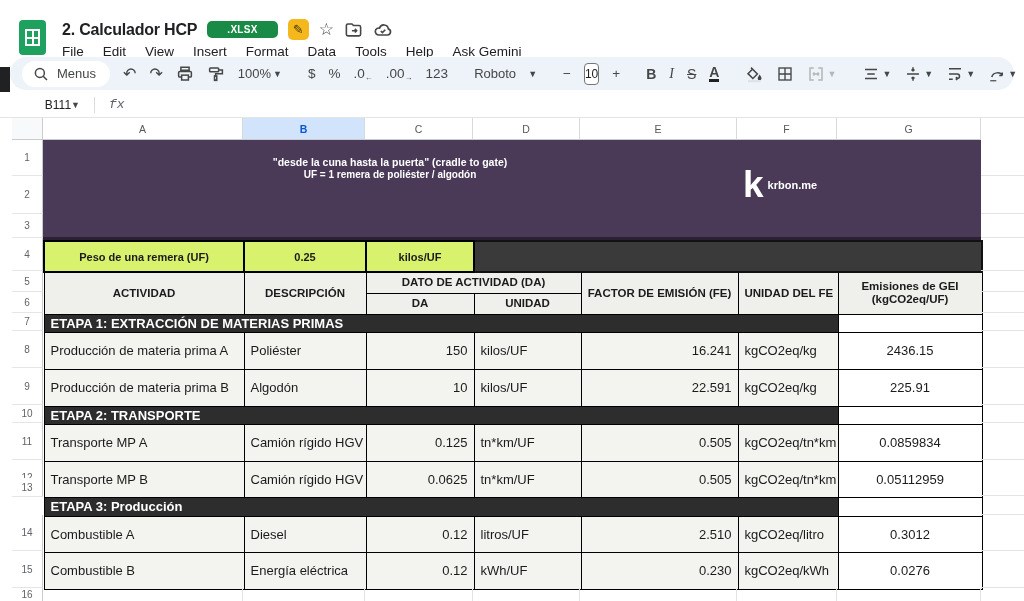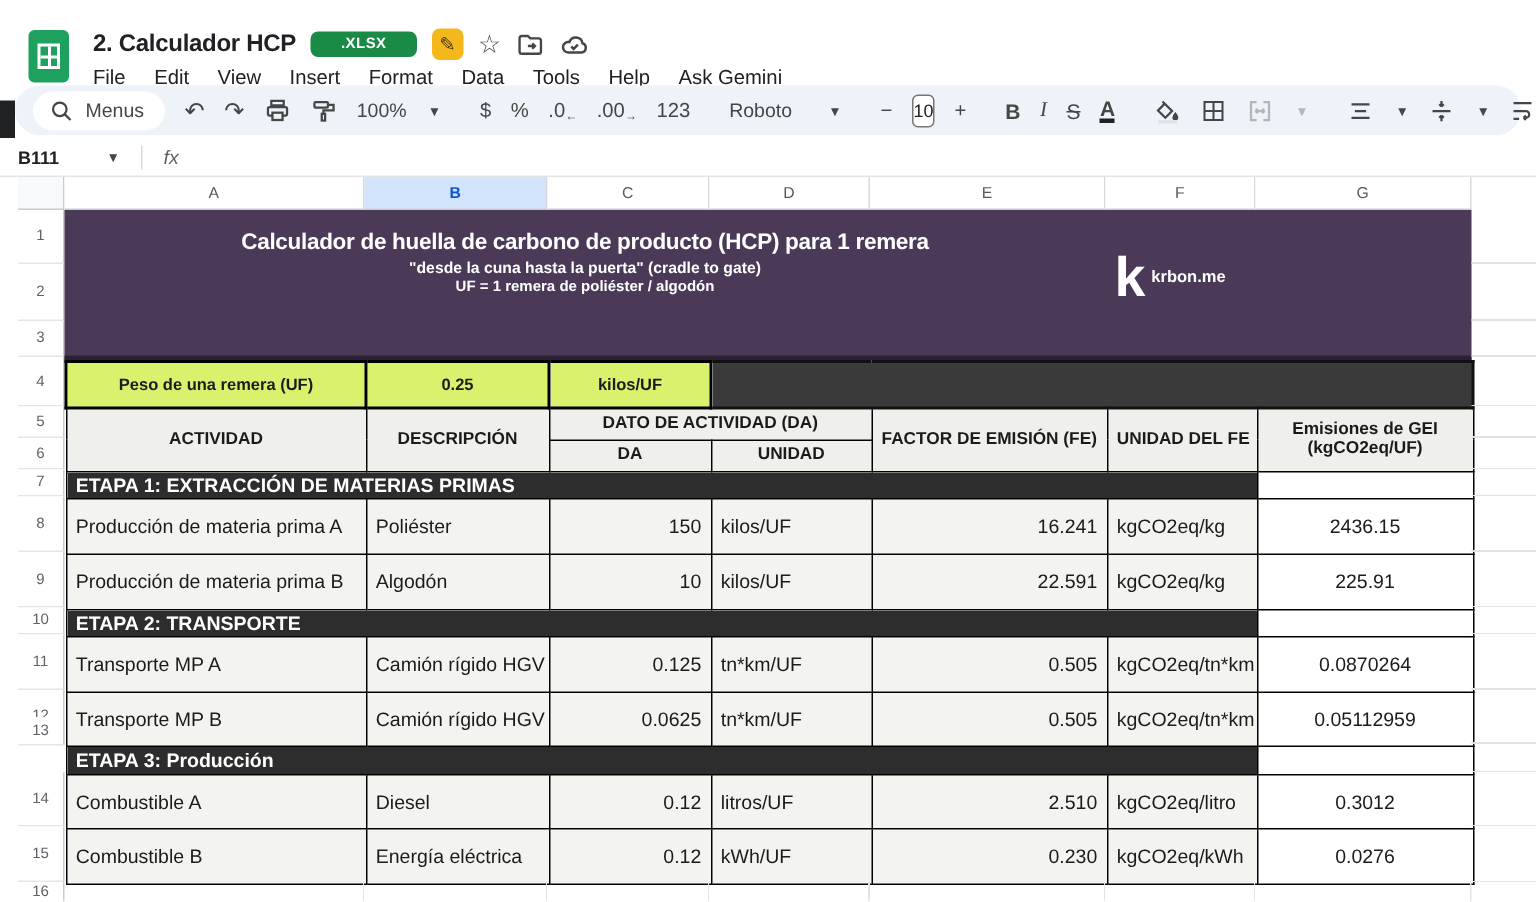--- a/index.html
+++ b/index.html
@@ -24,43 +24,43 @@
   .menus-row { position:absolute; left:62px; top:32px; display:flex; gap:19px; font-size:13.5px; color:#202124; }
   .menus-row span { cursor:default; }
 
   
   .toolbar { position:absolute; left:10px; top:57px; width:1004px; height:33px; background:#eef2f9; border-radius:17px;
     display:flex; align-items:center; padding:0 12px; gap:13px; color:#444746; }
   .menus-pill { display:flex; align-items:center; gap:7px; background:#fff; border-radius:14px; height:26px; padding:0 14px 0 10px;
     font-size:13px; color:#444746; }
   .ticon { width:18px; height:18px; display:inline-flex; align-items:center; justify-content:center; }
   .ticon svg { width:18px; height:18px; }
-  .tbtn { display:flex; align-items:center; gap:14px; font-size:14px; color:#444746; }
+  .tbtn { display:flex; align-items:center; gap:2px; font-size:14px; color:#444746; }
   .tchar { font-size:13.5px; color:#444746; }
   .caret { font-size:9px; color:#444746; }
   .sep { width:1px; height:20px; background:#c4c7c5; }
   .undo-redo { font-size:16px; color:#444746; }
   .zoom-label { font-size:13px; }
   .font-label { font-size:13px; min-width:52px; }
   .size-box { width:28px; height:22px; border:1px solid #747775; border-radius:4px; background:#fff;
     display:flex; align-items:center; justify-content:center; font-size:12px; color:#202124; }
   .fmt-b { font-weight:bold; font-size:14px; }
   .fmt-i { font-style:italic; font-family:"Liberation Serif", serif; font-size:14px; }
   .fmt-s { text-decoration:line-through; font-size:14px; }
   .fmt-a { font-weight:bold; font-size:14px; border-bottom:3px solid #202124; line-height:1.05; }
   .disabled { color:#b4b7b5; }
   .small-arrow { font-size:8px; vertical-align:-2px; }
 
   
   .formulabar { position:absolute; left:0; top:92px; width:1024px; height:26px; background:#fff;
     display:flex; align-items:center; border-bottom:1px solid #e3e5e5; }
-  .namebox { width:88px; display:flex; align-items:center; justify-content:space-between; padding:0 8px 0 12px;
-    font-size:12px; color:#202124;font-weight:bold; }
+  .namebox { width:88px; display:flex; align-items:center; justify-content:flex-end; padding:0 8px 0 12px;
+    font-size:12px; color:#202124; }
   .fb-sep { width:1px; height:16px; background:#dadce0; margin:0 6px; }
-  .fx { font-family:Liberation Sans, sans-serif; font-style:italic; color:#5f6368; font-size:13px; margin-left:8px; }
+  .fx { font-family:Liberation Mono, monospace; font-style:italic; color:#5f6368; font-size:13px; margin-left:8px; }
 
   
   .grid { position:absolute; left:0; top:118px; width:1024px; height:483px; background:#fff; }
   .corner { position:absolute; left:12px; top:0; width:31px; height:22px; background:#f8f9fa;
     border-right:1px solid #c9cccf; border-bottom:1px solid #c9cccf; }
   .colhead { position:absolute; top:0; height:22px; background:#fff; border-bottom:1px solid #c9cccf;
     border-right:1px solid #d7dadd; font-size:10.5px; color:#55585c; display:flex; align-items:center; justify-content:center; }
   .colhead.sel { background:#d2e3fc; color:#0b57d0; font-weight:bold; }
   .rowhead { position:absolute; left:12px; width:31px; background:#fff; border-bottom:1px solid #e4e6e6; border-right:1px solid #c9cccf;
     font-size:10px; color:#5f6368; display:flex; align-items:center; justify-content:center; }
@@ -282,21 +282,20 @@
     <div class="rowhead" style="top:287px;height:18px">10</div>
     <div class="rowhead" style="top:305px;height:37px">11</div>
     <div class="rowhead" style="top:342px;height:36px">12</div>
     <div class="rowhead" style="top:360px;height:19px">13</div>
     <div class="rowhead" style="top:397px;height:36px">14</div>
     <div class="rowhead" style="top:433px;height:37px">15</div>
     <div class="rowhead" style="top:470px;height:13px;border-bottom:none">16</div>
 
     <div class="banner">
       <div class="banner-text">
-        <div class="bl1">Calculador de huella de carbono de producto (HCP)  para 1 remera</div>
         <div class="bl2">"desde la cuna hasta la puerta" (cradle to gate)</div>
         <div class="bl3">UF = 1 remera de poliéster / algodón</div>
       </div>
       <div class="logo">
         <span class="logo-k">k</span>
         <span class="logo-t">krbon.me</span>
       </div>
     </div>
 
     <table class="sheet">
@@ -357,21 +356,21 @@
         <td class="barcell" colspan="6">ETAPA 2: TRANSPORTE</td>
         <td class="gempty"></td>
       </tr>
       <tr style="height:37px">
         <td class="ca">Transporte MP A</td>
         <td class="cb">Camión rígido HGV</td>
         <td class="cda">0.125</td>
         <td class="cun">tn*km/UF</td>
         <td class="cfe">0.505</td>
         <td class="cuf">kgCO2eq/tn*km</td>
-        <td class="cem">0.0870264</td>
+        <td class="cem">0.0859834</td>
       </tr>
       <tr style="height:36px">
         <td class="ca">Transporte MP B</td>
         <td class="cb">Camión rígido HGV</td>
         <td class="cda">0.0625</td>
         <td class="cun">tn*km/UF</td>
         <td class="cfe">0.505</td>
         <td class="cuf">kgCO2eq/tn*km</td>
         <td class="cem">0.05112959</td>
       </tr>

